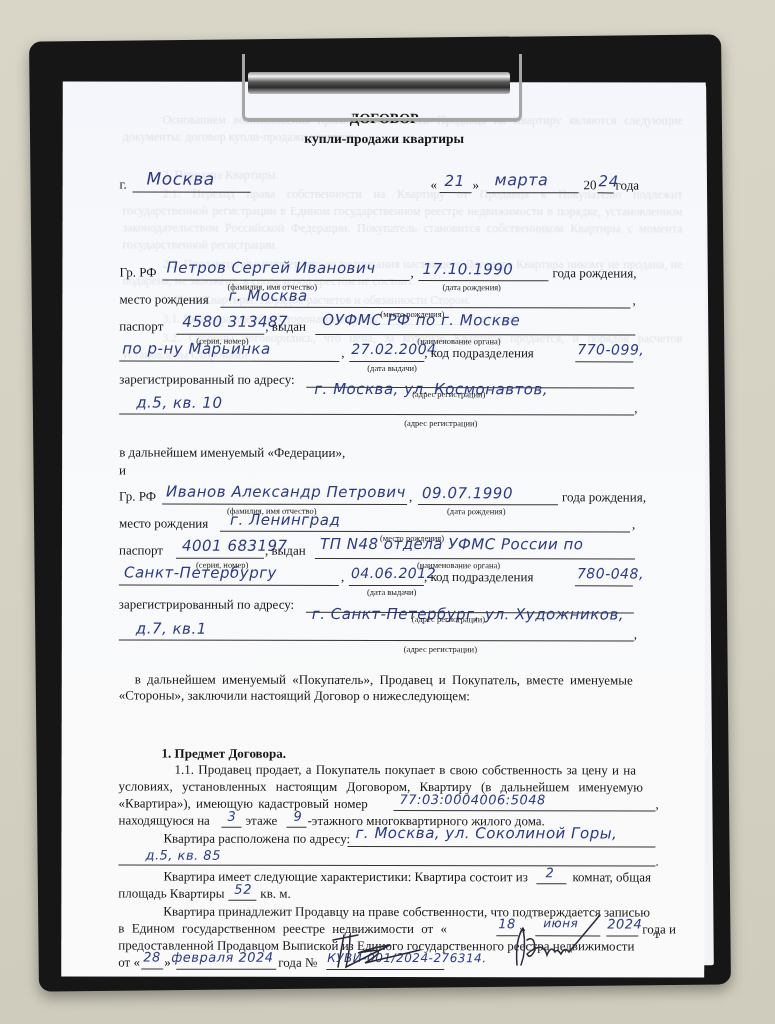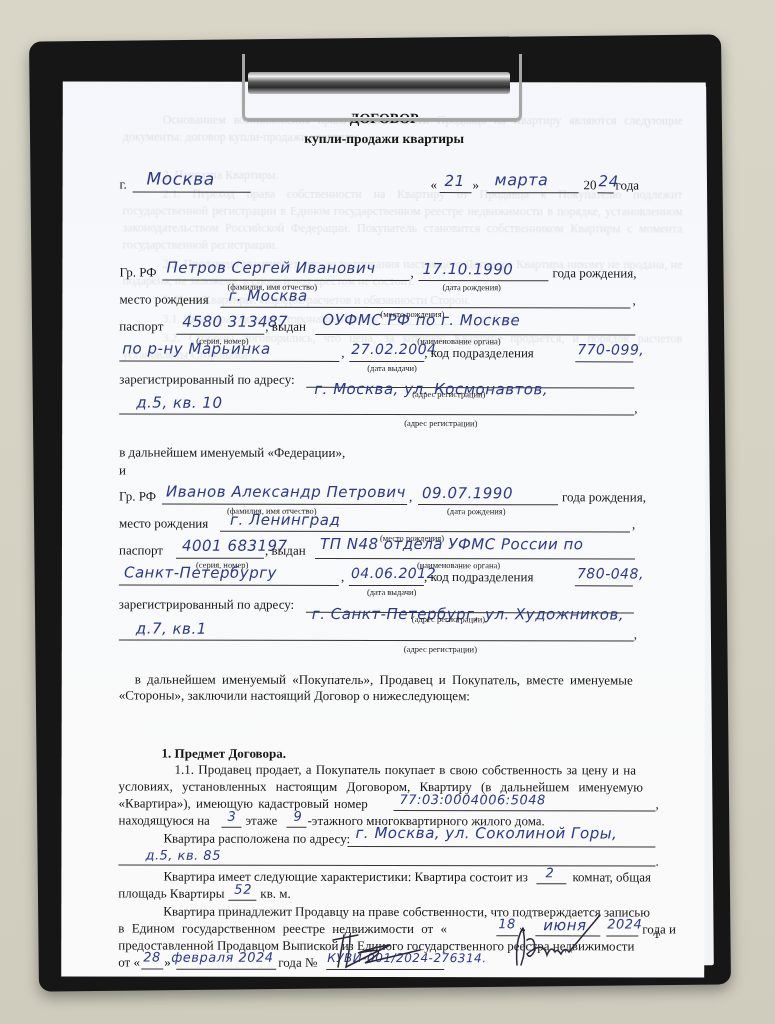--- a/index.html
+++ b/index.html
@@ -226,21 +226,21 @@
     <div class="line" style="left:167px;top:818px;width:28px;"></div>
     <div class="hw" style="left:173px;top:800px;font-size:13px;">52</div>
     <div class="abs" style="left:199px;top:804px;">кв. м.</div>
 
     <div class="abs" style="left:102px;top:822px;">Квартира принадлежит Продавцу на праве собственности, что подтверждается записью</div>
     <div class="abs" style="left:57px;top:839px;word-spacing:4px;">в Едином государственном реестре недвижимости от «</div>
     <div class="line" style="left:435px;top:853px;width:22px;"></div>
     <div class="hw" style="left:437px;top:834px;font-size:13px;">18</div>
     <div class="abs" style="left:458px;top:839px;">»</div>
     <div class="line" style="left:474px;top:853px;width:65px;"></div>
-    <div class="hw" style="left:482px;top:834px;font-size:15px;">июня</div>
+    <div class="hw" style="left:482px;top:834px;font-size:12px;">июня</div>
     <div class="line" style="left:545px;top:853px;width:32px;"></div>
     <div class="hw" style="left:546px;top:834px;font-size:13px;">2024</div>
     <div class="abs" style="left:581px;top:839px;">года и</div>
 
     <div class="abs" style="left:57px;top:856px;">предоставленной Продавцом Выпиской из Единого государственного реестра недвижимости</div>
     <div class="abs" style="left:57px;top:873px;">от «</div>
     <div class="line" style="left:80px;top:887px;width:22px;"></div>
     <div class="hw" style="left:82px;top:868px;font-size:13px;">28</div>
     <div class="abs" style="left:103px;top:873px;">»</div>
     <div class="line" style="left:115px;top:887px;width:100px;"></div>

